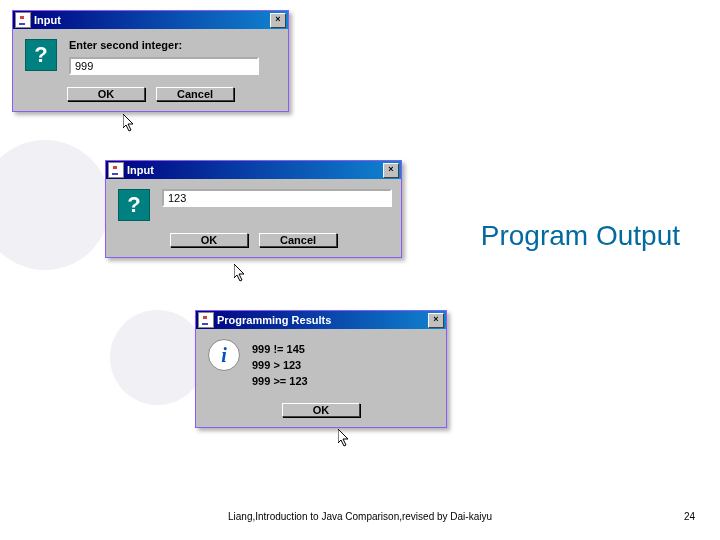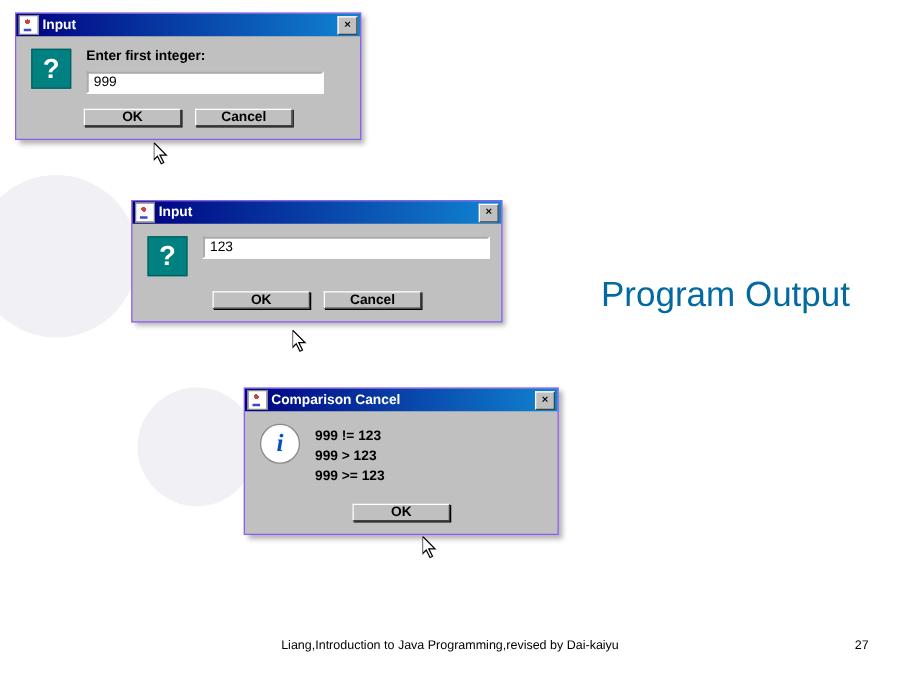--- a/index.html
+++ b/index.html
@@ -37,34 +37,34 @@
 </style>
 </head>
 <body>
 
 <div class="circle c1"></div>
 <div class="circle c2"></div>
 <div class="circle c3"></div>
 <div class="circle c4"></div>
 
 <div class="slide-title">Program Output</div>
-<div class="footer">Liang,Introduction to Java Programming,revised by Dai-kaiyu</div>
-<div class="pagenum">27</div>
+<div class="footer">Liang,Introduction to Java Comparison,revised by Dai-kaiyu</div>
+<div class="pagenum">24</div>
 
 <div class="dialog" id="d1">
   <div class="titlebar">
     <span class="java-icon"></span>
     <span class="tb-text">Input</span>
     <span class="closebox">×</span>
   </div>
   <div class="body">
     <div class="row">
       <div class="qicon">?</div>
       <div style="flex:1">
-        <div class="prompt">Enter first integer:</div>
+        <div class="prompt">Enter second integer:</div>
         <input class="textfield" value="999" style="">
       </div>
     </div>
     <div class="btnrow">
       <span class="btn">OK</span>
       <span class="btn">Cancel</span>
     </div>
   </div>
   <div class="cursor" style="left:110px;top:103px">
     <svg width="14" height="20" viewBox="0 0 14 20">
@@ -94,28 +94,28 @@
   <div class="cursor" style="left:128px;top:103px">
     <svg width="14" height="20" viewBox="0 0 14 20">
         <path d="M0 0 L0 14 L3 11 L6 17 L8 16 L5 10 L10 10 Z" fill="#fff" stroke="#000" stroke-width="1"></path>
       </svg>
   </div>
 </div>
 
 <div class="dialog" id="d3">
   <div class="titlebar">
     <span class="java-icon"></span>
-    <span class="tb-text">Comparison Cancel</span>
+    <span class="tb-text">Programming Results</span>
     <span class="closebox">×</span>
   </div>
   <div class="body">
     <div class="row">
       <div class="iicon"></div>
       <div class="msglist" style="flex:1">
-        <div>999 != 123</div>
+        <div>999 != 145</div>
         <div>999 &gt; 123</div>
         <div>999 &gt;= 123</div>
       </div>
     </div>
     <div class="btnrow">
       <span class="btn">OK</span>
     </div>
   </div>
   <div class="cursor" style="left:142px;top:118px">
     <svg width="14" height="20" viewBox="0 0 14 20">

